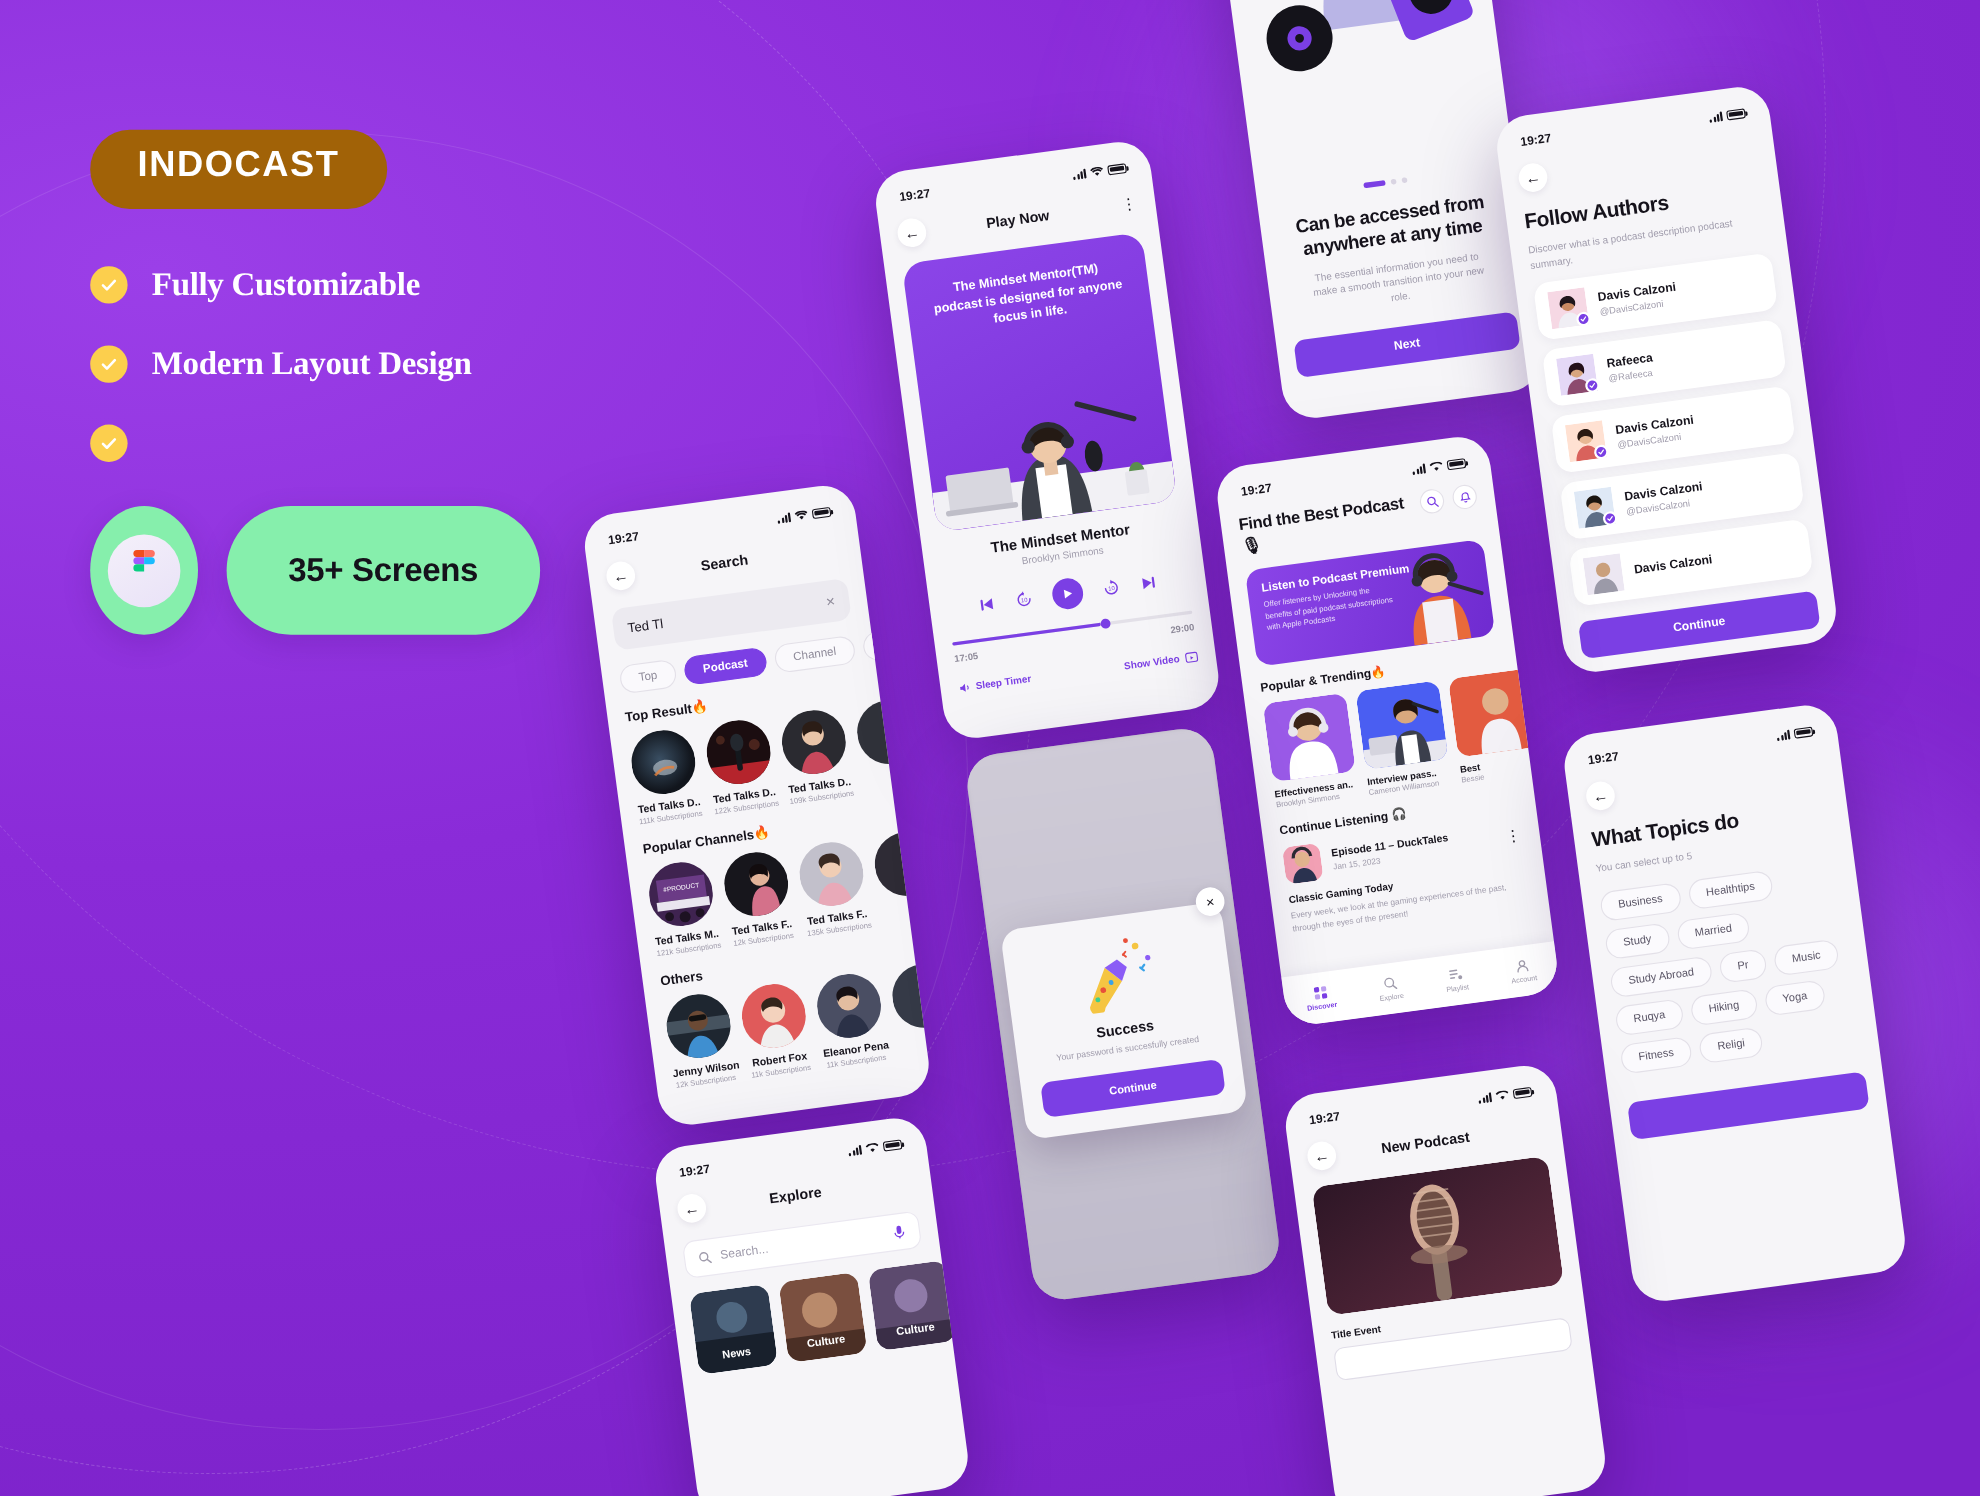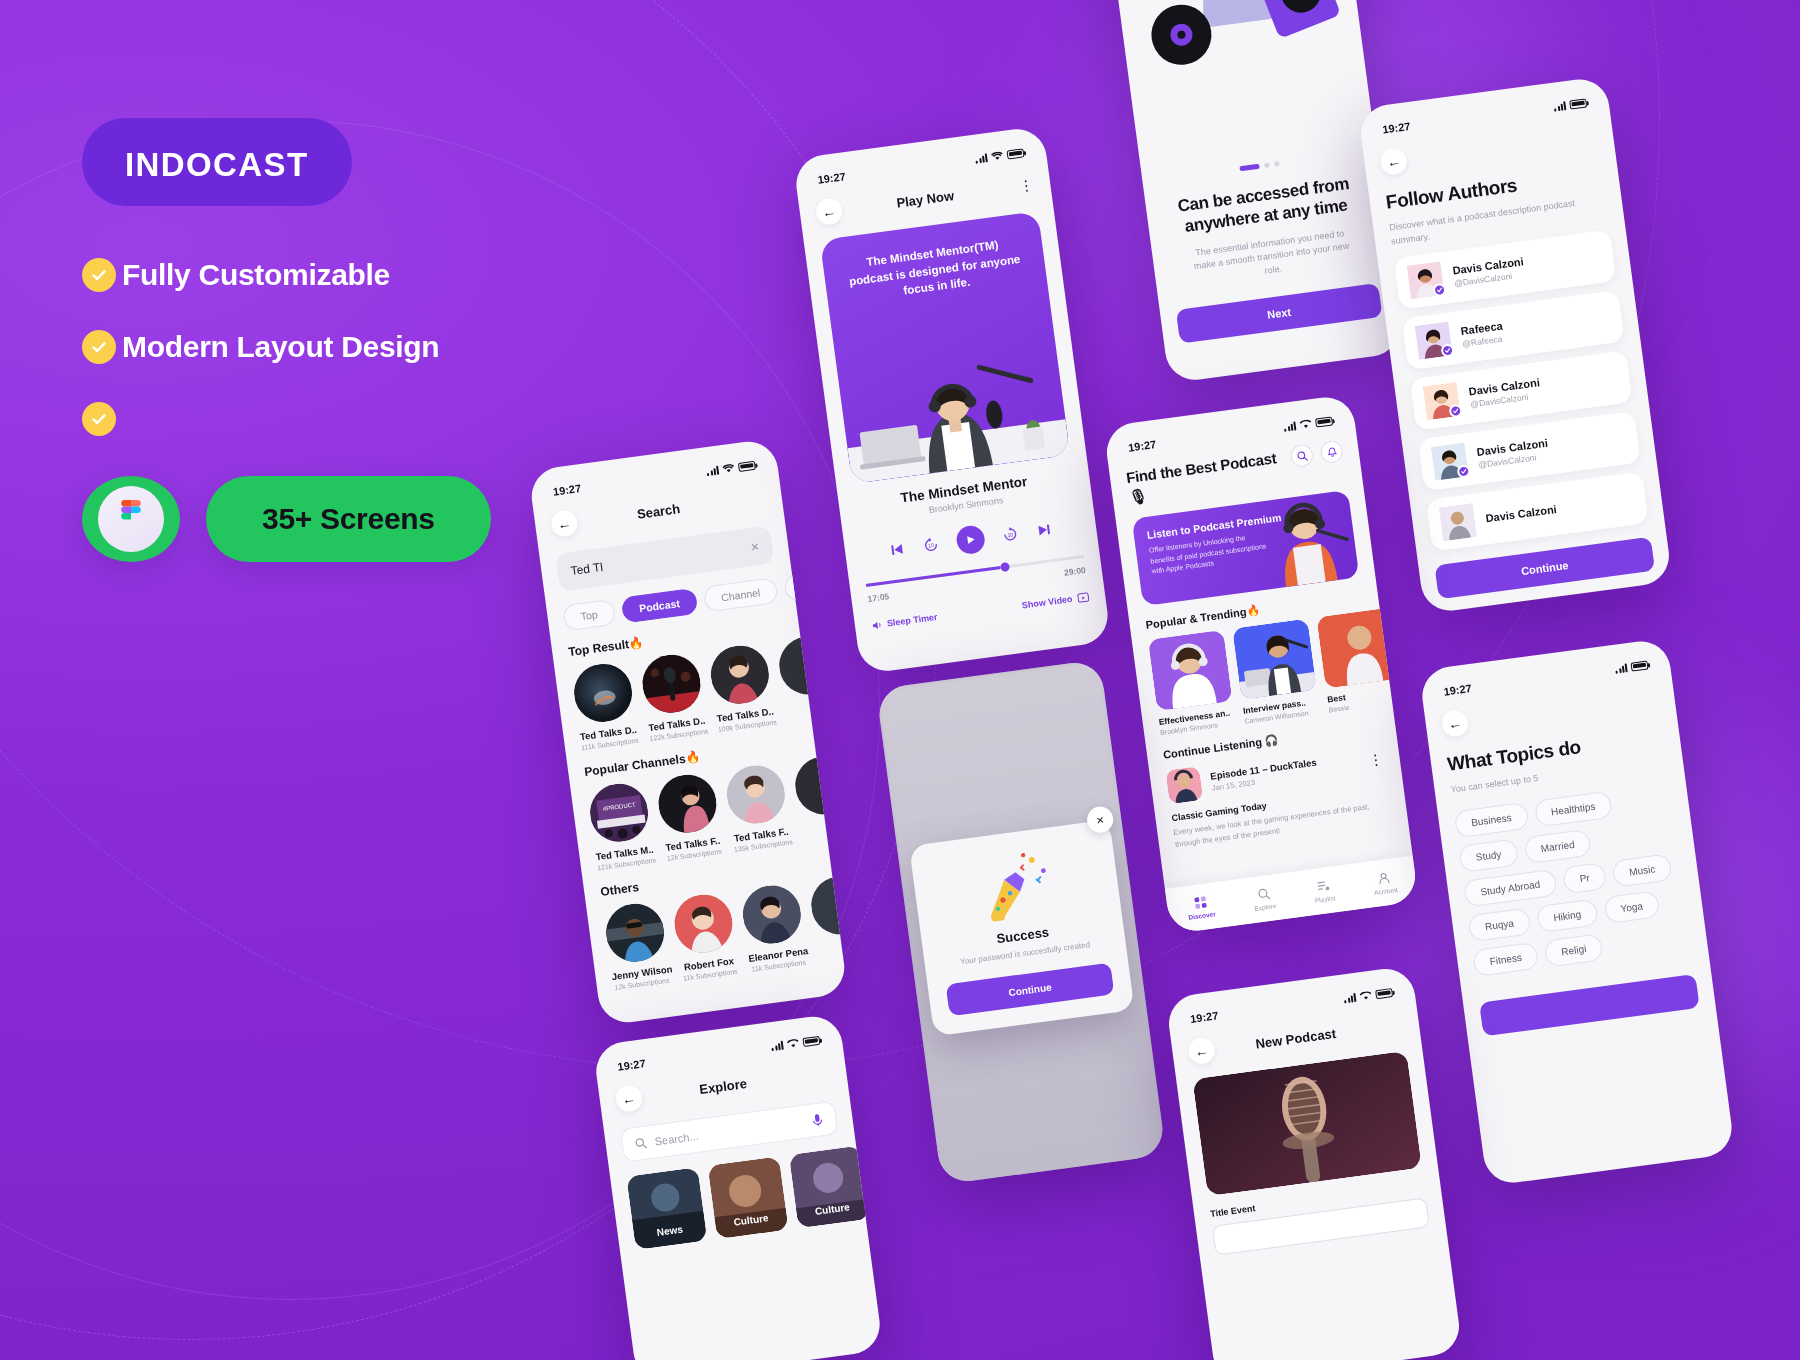--- a/index.html
+++ b/index.html
@@ -24,39 +24,39 @@
   .arc3 { width:1900px; height:1900px; left:-240px; top:-830px; border-color:rgba(255,255,255,.13); }
   .glow {
     position:absolute; border-radius:50%;
     background:radial-gradient(circle, rgba(180,110,255,.45) 0%, rgba(150,70,240,0) 70%);
     filter:blur(40px);
   }
 
   
   #left { position:absolute; left:82px; top:118px; width:720px; z-index:40; }
   #brand-pill {
-    display:inline-block; background:#6d28d9; color:#fff;
-    border-radius:48px; padding:28px 43px 22px;
+    display:inline-block; background:#a16207; color:#fff;
+    border-radius:48px; padding:12px 43px 22px;
     font-size:33px; font-weight:700; letter-spacing:1.4px;
   }
   #headline {
     margin-top:44px; color:#F4F0FA; font-size:82px; line-height:1.12;
     font-weight:700; letter-spacing:-1.6px;
   }
   #features { margin-top:52px; }
-  .feature { display:flex; align-items:center; gap:6px; margin-bottom:38px; }
+  .feature { display:flex; align-items:center; gap:22px; margin-bottom:38px;font-family:Liberation Serif, serif; }
   .check {
     width:34px; height:34px; border-radius:50%; background:#FCCF4D;
     display:flex; align-items:center; justify-content:center; flex:0 0 auto;
   }
   .check svg { width:18px; height:18px; }
   .feature-label { color:#fff; font-size:30px; font-weight:600; letter-spacing:-.3px; }
   #badges { margin-top:40px; display:flex; align-items:center; gap:26px; flex-wrap:wrap; }
   .badge {
-    background:#22c55e; border-radius:60px; height:86px;
+    background:#86efac; border-radius:60px; height:117px;
     display:flex; align-items:center; justify-content:center;
     padding:0 56px; color:#15121B; font-size:30px; font-weight:700;
     letter-spacing:-.3px; box-shadow:0 8px 26px rgba(60,10,110,.18);
   }
   #figma-badge {
     width:98px; padding:0; border-radius:50%;
   }
   .figma-circle {
     width:66px; height:66px; border-radius:50%;
     background:linear-gradient(150deg,#F4F0FA,#E9E2F7);

